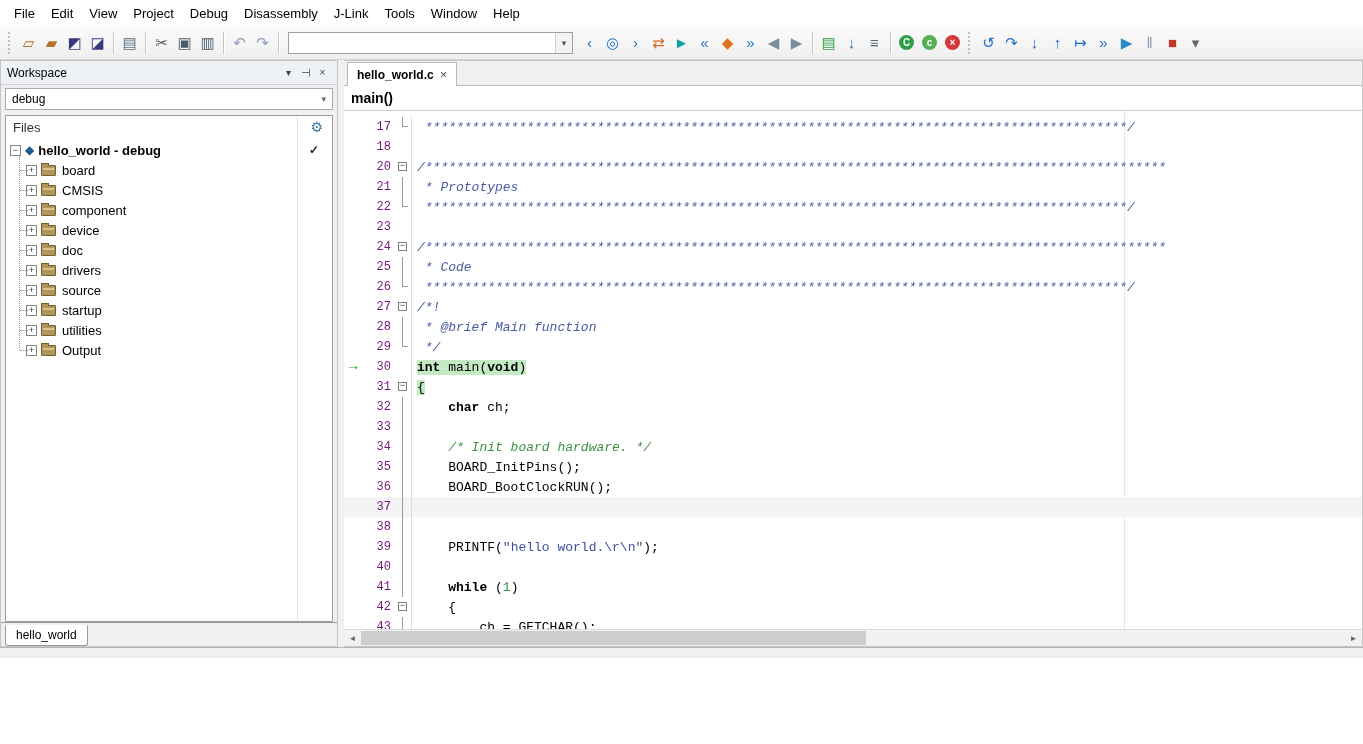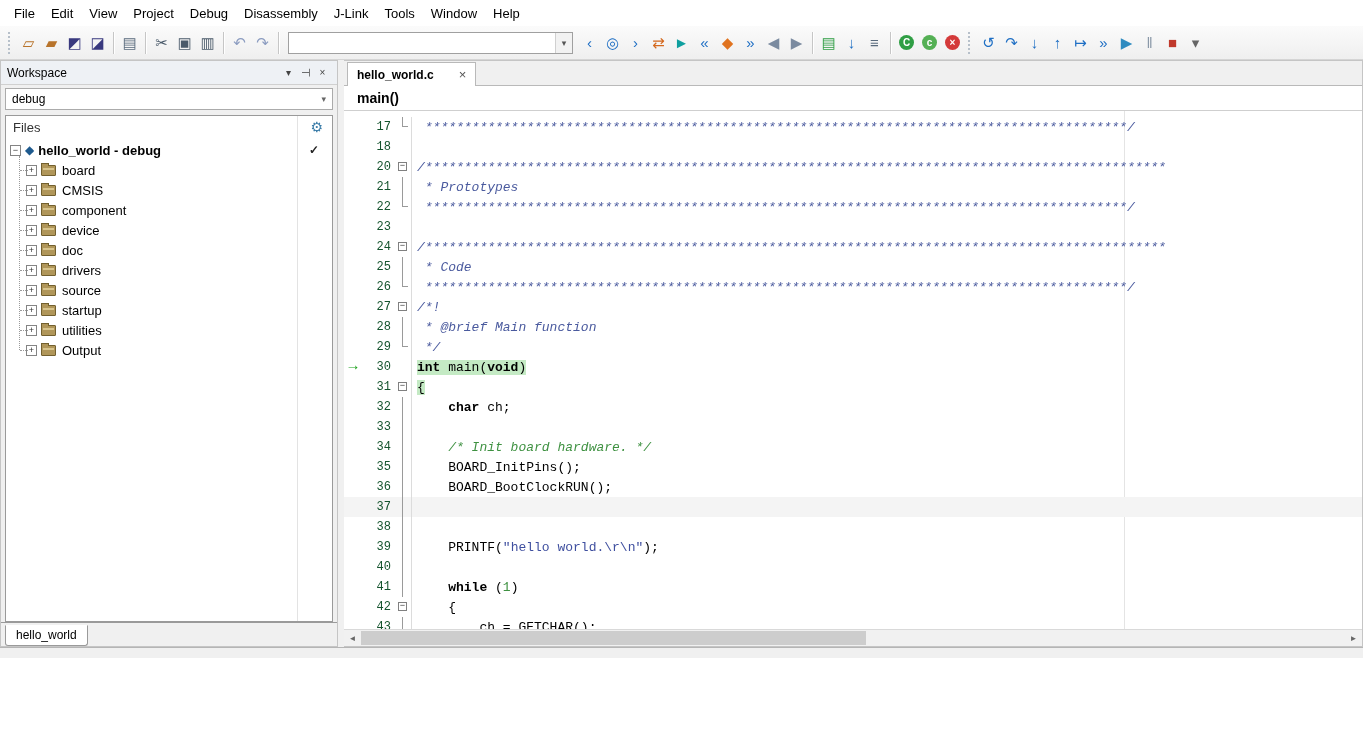--- a/index.html
+++ b/index.html
@@ -51,30 +51,30 @@
   .folder::before{content:"";position:absolute;top:-3px;left:-1px;width:6px;height:2px;background:#b09659;border:1px solid #73602f;border-bottom:none}
   .folder::after{content:"";position:absolute;left:1px;right:1px;top:2px;height:2px;background:#d8c48c}
   .panel-bottom{height:24px;background:#f0f0f0;border-top:1px solid #9a9a9a;display:flex;align-items:flex-end;padding-left:4px}
   .bottom-tab{background:#fff;border:1px solid #9a9a9a;border-top:1px solid #fff;margin-top:-1px;padding:2px 10px 3px;font-size:12px;border-bottom-left-radius:3px;border-bottom-right-radius:3px}
 
   .splitter{width:6px;background:#f0f0f0;flex:none}
 
   
   .editor{flex:1;display:flex;flex-direction:column;border:1px solid #c5c5c5;border-left:none;background:#fff;min-width:0}
   .tab-bar{height:25px;background:#f0f0f0;border-bottom:1px solid #b9b9b9;display:flex;align-items:flex-end;padding-left:3px}
-  .editor-tab{height:24px;background:#fff;border:1px solid #b9b9b9;border-bottom:none;display:flex;align-items:center;gap:25px;padding:0 9px;font-size:12px;font-weight:bold;margin-bottom:-1px}
+  .editor-tab{height:24px;background:#fff;border:1px solid #b9b9b9;border-bottom:none;display:flex;align-items:center;gap:6px;padding:0 9px;font-size:12px;font-weight:bold;margin-bottom:-1px}
   .tab-close{font-weight:normal;color:#555;font-size:13px}
-  .func-header{height:25px;border-bottom:1px solid #cfcfcf;display:flex;align-items:center;padding-left:13px;font-weight:bold;font-size:14px;background:#fff}
+  .func-header{height:25px;border-bottom:1px solid #cfcfcf;display:flex;align-items:center;padding-left:7px;font-weight:bold;font-size:14px;background:#fff}
   .code-area{flex:1;position:relative;overflow:hidden;font-family:"Liberation Mono",monospace;font-size:13px}
   .margin-line{position:absolute;top:0;bottom:0;left:780px;width:1px;background:#e4e4e4}
   .code-lines{position:relative;padding-top:6px}
   .code-row{height:20px;display:flex;align-items:center}
   .code-row.cur{background:#f4f4f4}
   .cell-arrow{width:18px;text-align:center;flex:none;color:var(--exec-arrow,#1fa31f);font-weight:bold;font-size:15px;line-height:18px}
-  .cell-num{width:34px;flex:none;text-align:right;padding-right:5px;color:#14532d;font-size:12px}
+  .cell-num{width:34px;flex:none;text-align:right;padding-right:5px;color:#701a75;font-size:12px}
   .cell-fold{width:16px;flex:none;height:20px;position:relative;border-right:1px solid #dcdcdc}
   .cell-code{flex:1;white-space:pre;padding-left:5px;min-width:0;overflow:hidden}
   .fold-open{position:absolute;left:2px;top:5px;width:9px;height:9px;border:1px solid #808080;background:#fff;font-size:9px;line-height:7px;text-align:center;color:#333}
   .fold-line{position:absolute;left:6px;top:0;bottom:0;border-left:1px solid #9a9a9a}
   .fold-end{position:absolute;left:6px;top:0;height:10px;width:6px;border-left:1px solid #9a9a9a;border-bottom:1px solid #9a9a9a}
   .tok-cm{color:var(--comment-block,#4a5a9e);font-style:italic}
   .tok-cg{color:var(--comment-green,#3e9141);font-style:italic}
   .tok-kw{font-weight:bold}
   .tok-nm{color:var(--comment-green,#3e9141)}
   .tok-st{color:var(--string,#3f4f9f)}

